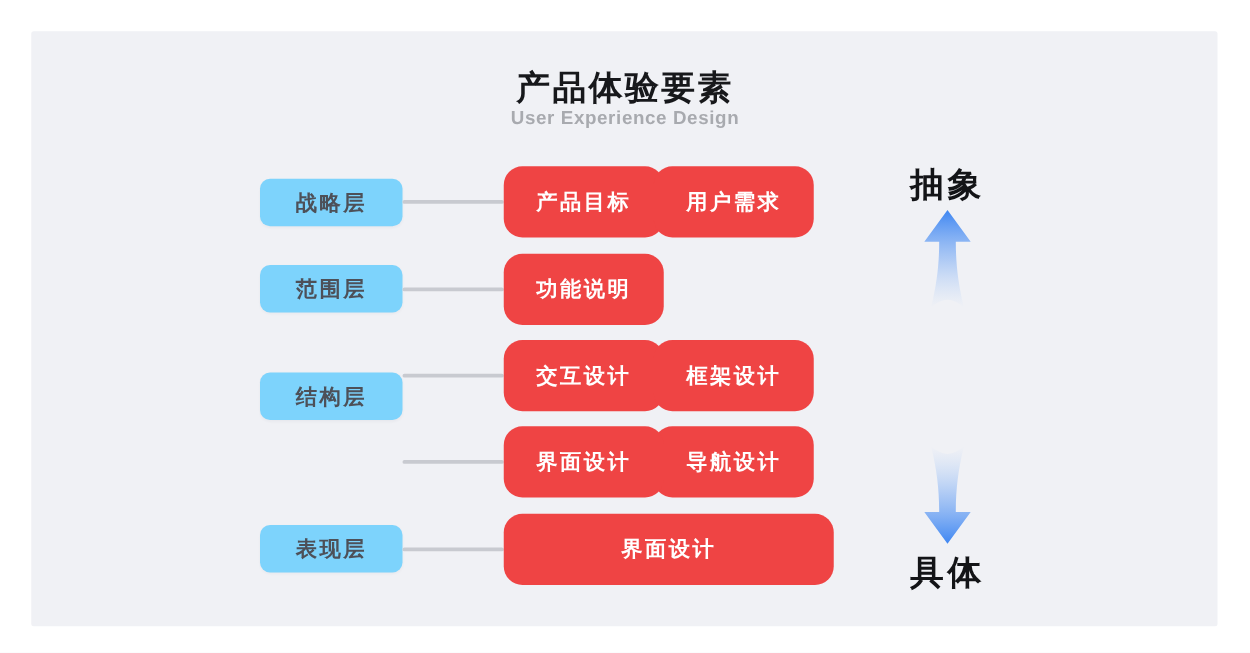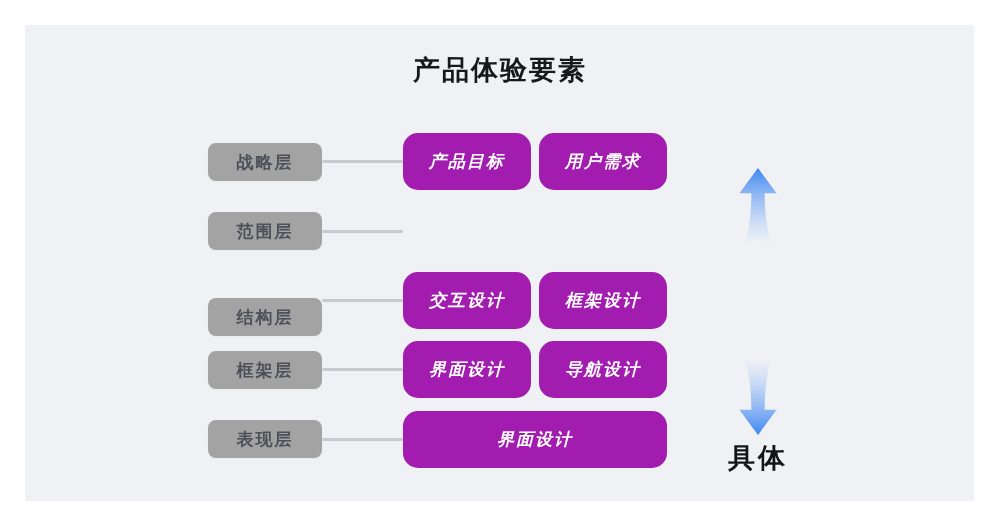--- a/index.html
+++ b/index.html
@@ -45,21 +45,21 @@
     font-size: 15px;
     font-weight: bold;
     color: #A8AAAF;
     letter-spacing: 0.5px;
   }
   .row-label {
     position: absolute;
     left: 208px;
     width: 114px;
     height: 38px;
-    background: #a3a3a3;
+    background: #7dd3fc;
     border-radius: 8px;
     box-shadow: 0 1px 2px rgba(40,50,80,0.04);
     display: flex;
     align-items: center;
     justify-content: center;
     font-size: 17px;
     font-weight: bold;
     color: #4D5058;
     letter-spacing: 2px;
   }
@@ -67,33 +67,32 @@
     position: absolute;
     left: 322px;
     width: 81px;
     height: 3px;
     border-radius: 2px;
     background: #C8CAD0;
   }
   .blue-box {
     position: absolute;
     height: 57px;
-    background: #a21caf;
+    background: #ef4444;
     border-radius: 15px;
     display: flex;
     align-items: center;
     justify-content: center;
     font-size: 17px;
     font-weight: bold;
     color: #FFFFFF;
     letter-spacing: 2px;
-    font-style: italic;
   }
   .col-a { left: 403px; width: 128px; }
-  .col-b { left: 539px; width: 128px; }
+  .col-b { left: 523px; width: 128px; }
   .col-full { left: 403px; width: 264px; }
 
   .r1 { top: 133px; }  .r1l { top: 143px; }  .r1c { top: 160px; }
   .r2 { top: 203px; }  .r2l { top: 212px; }  .r2c { top: 230px; }
   .r3 { top: 272px; }  .r3l { top: 298px; }  .r3c { top: 299px; }
   .r4 { top: 341px; }  .r4l { top: 351px; }  .r4c { top: 368px; }
   .r5 { top: 411px; }  .r5l { top: 420px; }  .r5c { top: 438px; }
 
   .axis-label {
     position: absolute;
@@ -116,43 +115,45 @@
   .arrow-up { top: 167px; }
   .arrow-down { top: 352px; transform: rotate(180deg); }
 </style>
 </head>
 <body>
 
 <div class="stage">
   <div class="card"></div>
 
   <div class="title">产品体验要素</div>
+  <div class="subtitle">User Experience Design</div>
 
   <div class="row-label r1l">战略层</div>
   <div class="connector r1c"></div>
   <div class="blue-box col-a r1">产品目标</div>
   <div class="blue-box col-b r1">用户需求</div>
 
   <div class="row-label r2l">范围层</div>
   <div class="connector r2c"></div>
+  <div class="blue-box col-a r2">功能说明</div>
 
   <div class="row-label r3l">结构层</div>
   <div class="connector r3c"></div>
   <div class="blue-box col-a r3">交互设计</div>
   <div class="blue-box col-b r3">框架设计</div>
 
-  <div class="row-label r4l">框架层</div>
   <div class="connector r4c"></div>
   <div class="blue-box col-b r4">导航设计</div>
   <div class="blue-box col-a r4">界面设计</div>
 
   <div class="row-label r5l">表现层</div>
   <div class="connector r5c"></div>
   <div class="blue-box col-full r5">界面设计</div>
 
+  <div class="axis-label axis-top">抽象</div>
   <svg class="arrow arrow-up" viewBox="0 0 44 86" xmlns="http://www.w3.org/2000/svg">
     <defs>
       <linearGradient id="gArrow" x1="0" y1="0" x2="0" y2="1">
         <stop offset="0" stop-color="#3E86F2" stop-opacity="1"></stop>
         <stop offset="0.5" stop-color="#7FAEF4" stop-opacity="0.6"></stop>
         <stop offset="1" stop-color="#AECDF8" stop-opacity="0"></stop>
       </linearGradient>
     </defs>
     <path d="M22 1 L41 27 L28.8 27 C28.8 44 30.5 61 35.5 81 C26.5 72.5 17.5 72.5 8.5 81 C13.5 61 15.2 44 15.2 27 L3 27 Z" fill="url(#gArrow)"></path>
   </svg>

